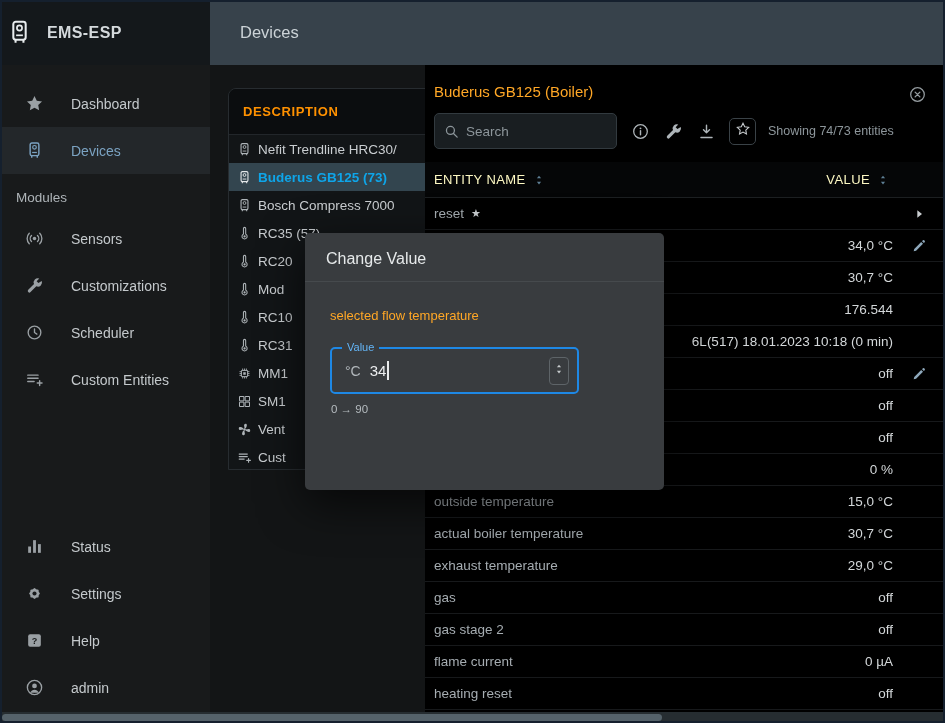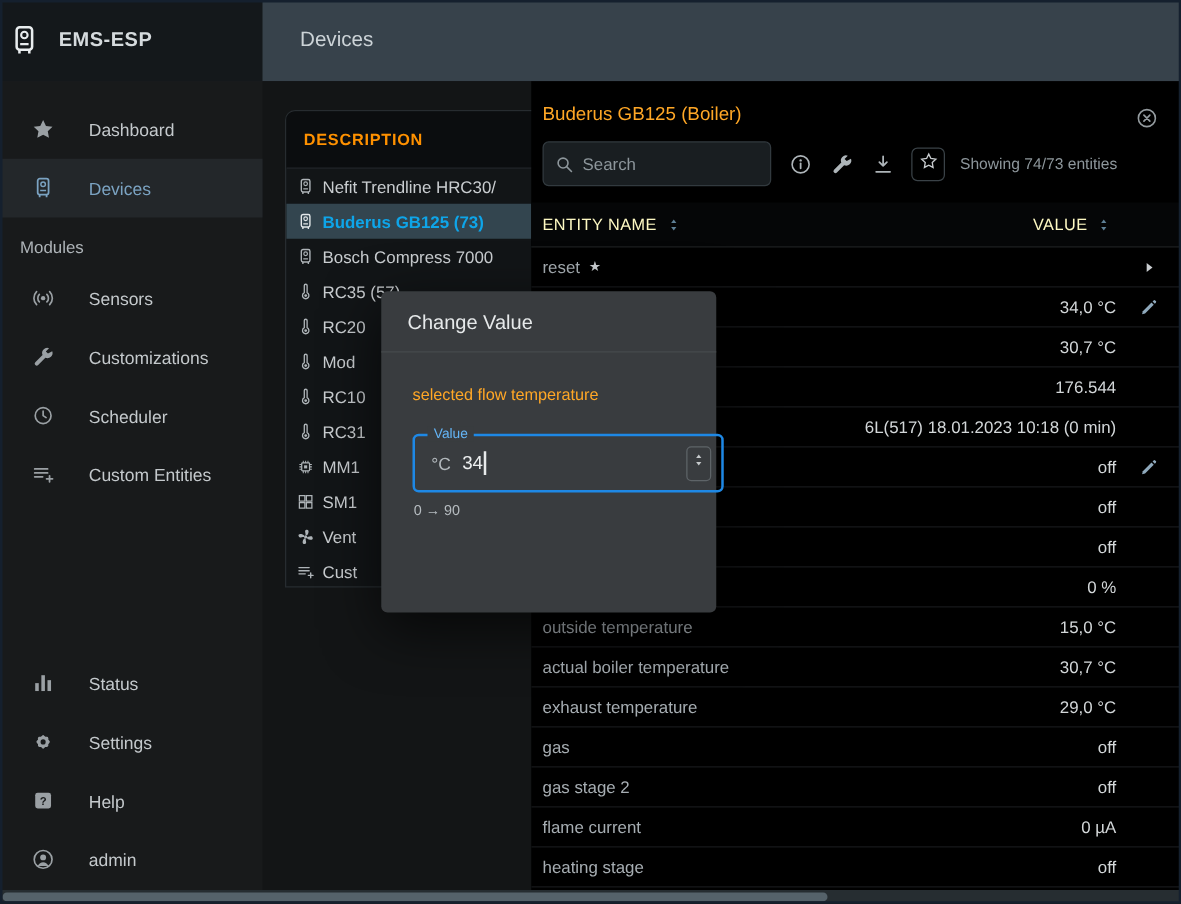--- a/index.html
+++ b/index.html
@@ -66,21 +66,21 @@
   .ep-rows{position:absolute;left:0;right:0;top:133px;bottom:0;overflow:hidden;}
   .erow{height:32px;display:flex;align-items:center;padding-left:9px;border-bottom:1px solid #17191b;font-size:13.5px;cursor:pointer;}
   .e-name{color:#a6adb2;}
   .e-star{color:#c9cdd0;font-size:11px;margin-left:7px;}
   .e-value{margin-left:auto;color:#d3d7d9;}
   .e-icon-cell{width:52px;display:flex;align-items:center;justify-content:center;color:#8fa9bc;flex-shrink:0;}
   .e-icon-cell.chev{color:#c9cdd0;}
   .e-icon-cell svg{width:16px;height:16px;}
 
   
-  .dialog{position:absolute;left:305px;top:233px;width:268px;height:257px;background:#393c3f;border-radius:5px;box-shadow:0 14px 45px rgba(0,0,0,.65);z-index:20;}
+  .dialog{position:absolute;left:305px;top:233px;width:359px;height:257px;background:#393c3f;border-radius:5px;box-shadow:0 14px 45px rgba(0,0,0,.65);z-index:20;}
   .dlg-title{padding:17px 21px 13px;font-size:16px;font-weight:500;color:#e6e9ea;border-bottom:1px solid #464a4d;}
   .dlg-entity{margin:26px 0 0 25px;font-size:13px;color:#ffa726;}
   .value-field{position:relative;margin:24px 0 0 25px;width:249px;height:47px;border:2px solid #1e88e5;border-radius:5px;display:flex;align-items:center;padding:0 8px 0 13px;cursor:text;}
   .vf-label{position:absolute;left:10px;top:-8px;background:#393c3f;padding:0 5px;font-size:11px;color:#64b5f6;}
   .vf-unit{color:#b2b8bc;font-size:14px;margin-right:9px;}
   .vf-value{color:#eceeef;font-size:15px;}
   .caret{width:2px;height:19px;background:#e8eaeb;margin-left:1px;}
   .spinner{margin-left:auto;width:20px;height:28px;border:1px solid #5e6468;border-radius:4px;display:flex;align-items:center;justify-content:center;color:#c6cacc;cursor:pointer;}
   .spinner svg{width:14px;height:22px;}
   .dlg-range{margin:9px 0 0 26px;font-size:11.5px;color:#b6bcc0;}
@@ -483,21 +483,21 @@
           <span class="e-name">gas stage 2</span>
           <span class="e-value">off</span>
           <span class="e-icon-cell"></span>
         </div>
         <div class="erow">
           <span class="e-name">flame current</span>
           <span class="e-value">0 µA</span>
           <span class="e-icon-cell"></span>
         </div>
         <div class="erow">
-          <span class="e-name">heating stage</span>
+          <span class="e-name">heating reset</span>
           <span class="e-value">off</span>
           <span class="e-icon-cell"></span>
         </div>
       </div>
   </section>
 </main>
 
 <div class="dialog">
   <div class="dlg-title">Change Value</div>
   <div class="dlg-entity">selected flow temperature</div>

